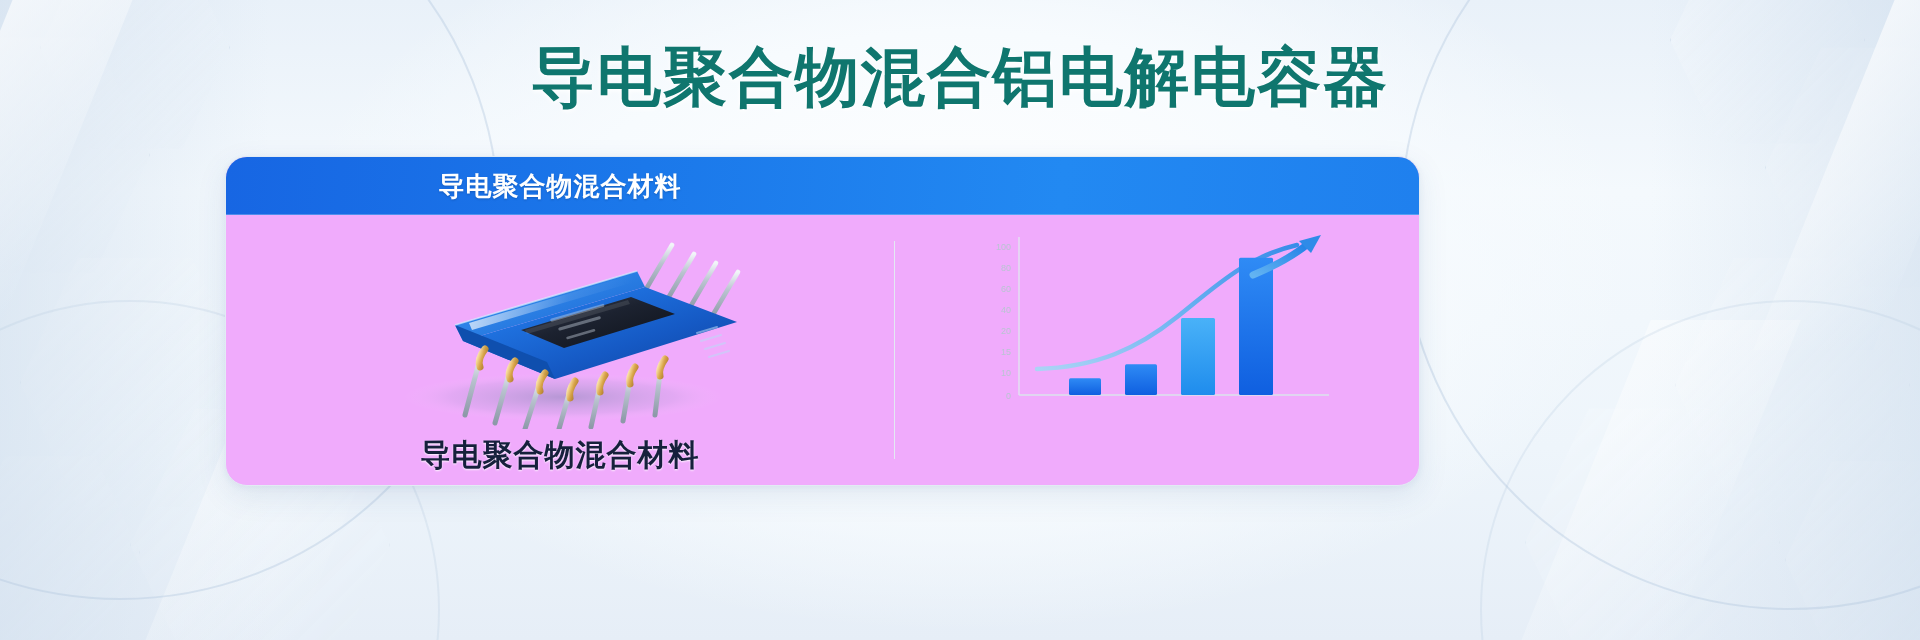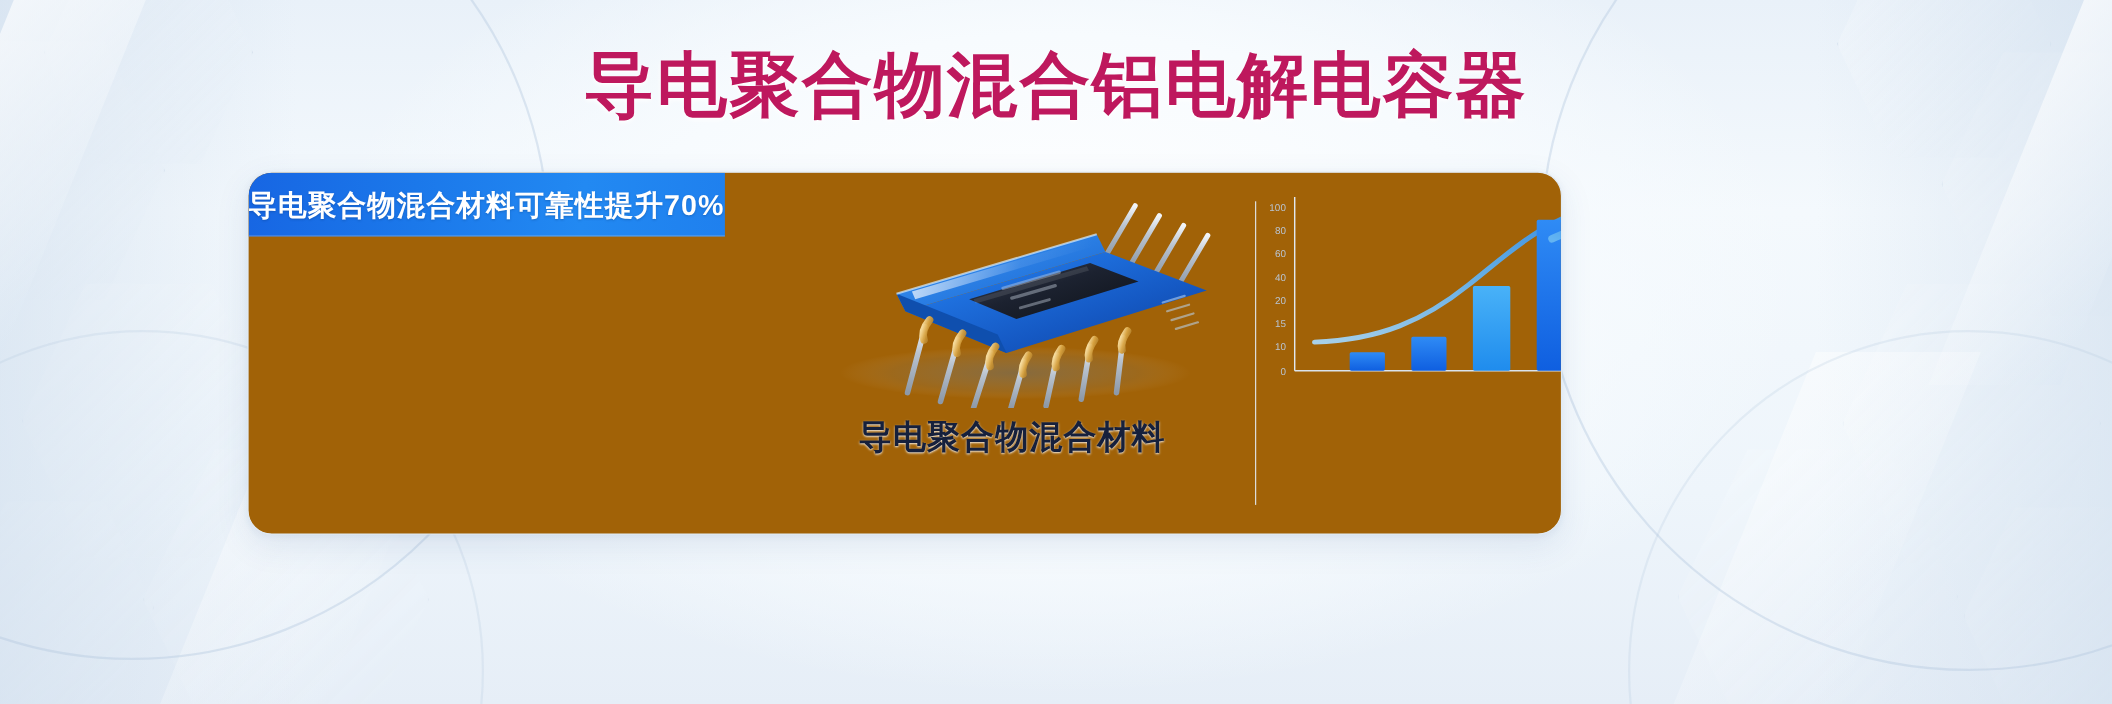--- a/index.html
+++ b/index.html
@@ -40,35 +40,35 @@
     position:absolute;
     border-radius:50%;
     border:2px solid rgba(176,198,220,.38);
   }
 
   
   #page-title {
     position:absolute; top:34px; left:0; width:100%;
     text-align:center; z-index:6;
     font-size:64px; font-weight:bold; letter-spacing:2px;
-    color:#be185d;
+    color:#0f766e;
     text-shadow:0 2px 5px rgba(255,255,255,.95), 0 1px 0 rgba(255,255,255,.8);
     white-space:nowrap;
   }
 
   
   #card {
     position:absolute; left:225px; top:156px;
     width:1195px; height:330px;
-    background:#a16207;
+    background:#f0abfc;
     border-radius:22px;
     border:1px solid #e2ebf4;
     box-shadow:0 10px 30px rgba(35,80,140,.10), 0 2px 6px rgba(35,80,140,.06);
     z-index:5; overflow:hidden;
-    display:flex; flex-direction:row;gap:40px;
+    display:flex; flex-direction:column;
   }
   #card-header {
     height:58px; flex:0 0 58px;
     background:linear-gradient(95deg,#1766e3 0%,#1b78ea 35%,#2289f2 70%,#1f80ee 100%);
     display:flex; align-items:center;
     position:relative;
   }
   #card-header::after{
     content:""; position:absolute; left:0; right:0; bottom:0; height:1px;
     background:rgba(255,255,255,.25);
@@ -139,21 +139,20 @@
   <div class="swoosh" style="left:-180px; top:300px; width:620px; height:620px; opacity:.6;"></div>
   <div class="swoosh" style="right:-180px; top:300px; width:620px; height:620px; opacity:.6;"></div>
 </div>
 
 <div id="page-title">导电聚合物混合铝电解电容器</div>
 
 <div id="card">
 
   <div id="card-header">
     <div class="hdr-cell hdr-left">导电聚合物混合材料</div>
-    <div class="hdr-cell hdr-right">可靠性提升70%</div>
   </div>
 
   <div id="card-body">
     <div id="divider"></div>
 
     <div class="panel panel-left">
       <div class="visual cap-visual">
         <svg viewBox="0 0 430 200" width="430" height="200" aria-hidden="true">
           <defs>
             <linearGradient id="bodyG" x1="0" y1="0" x2="1" y2="1">

